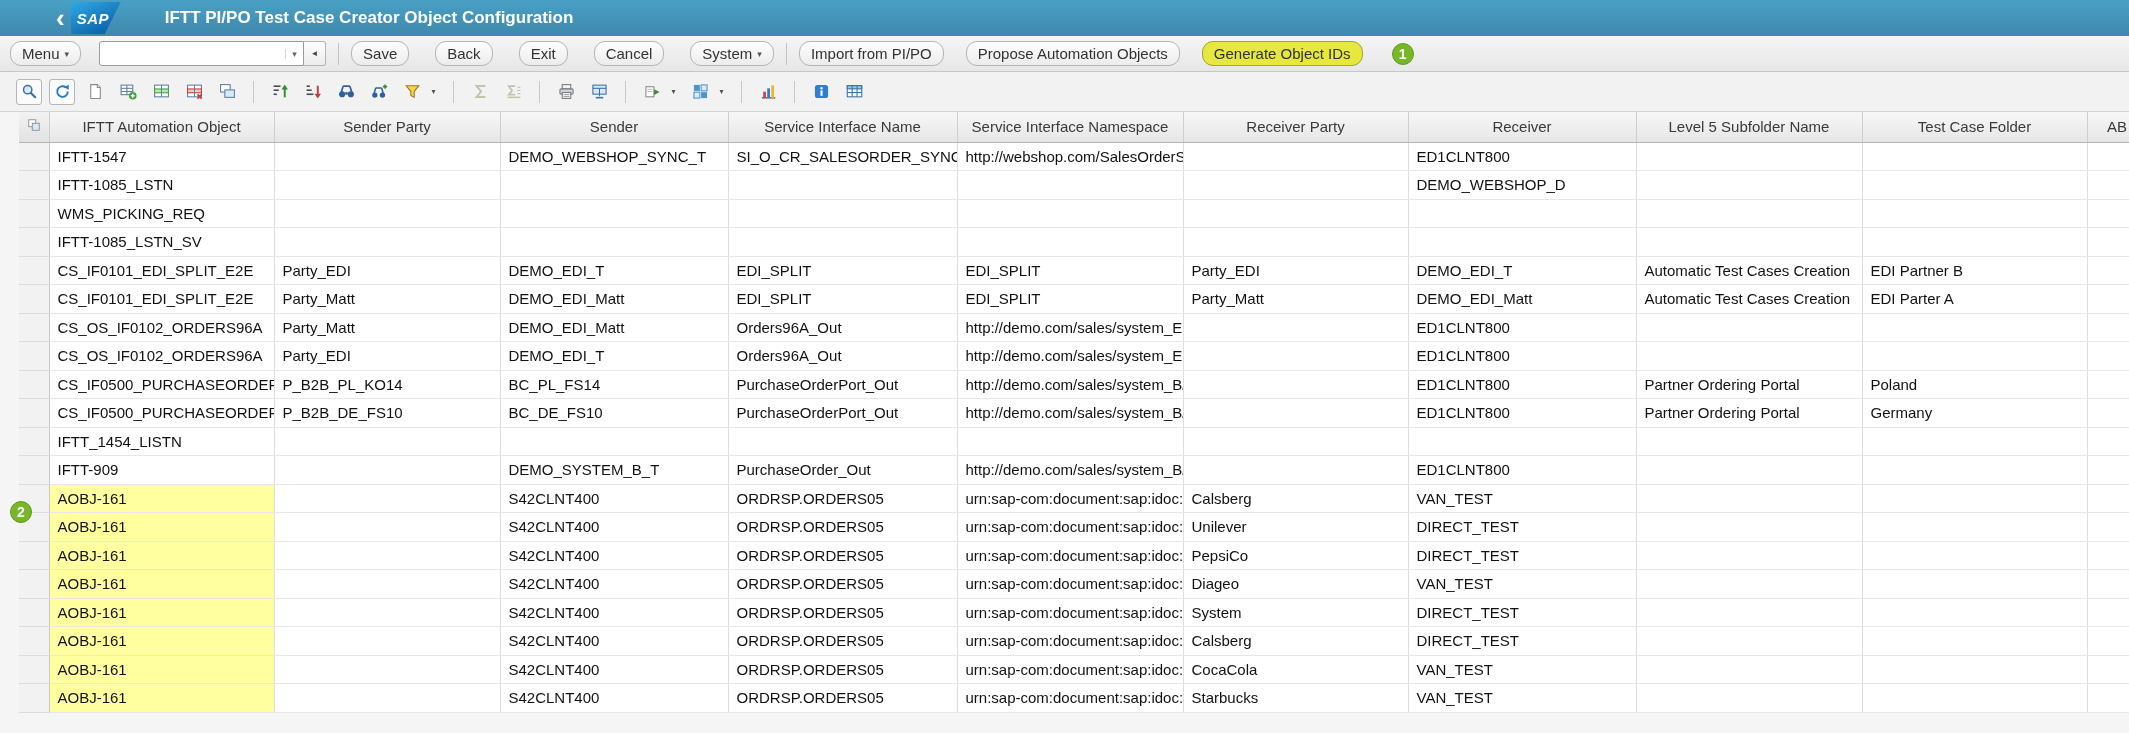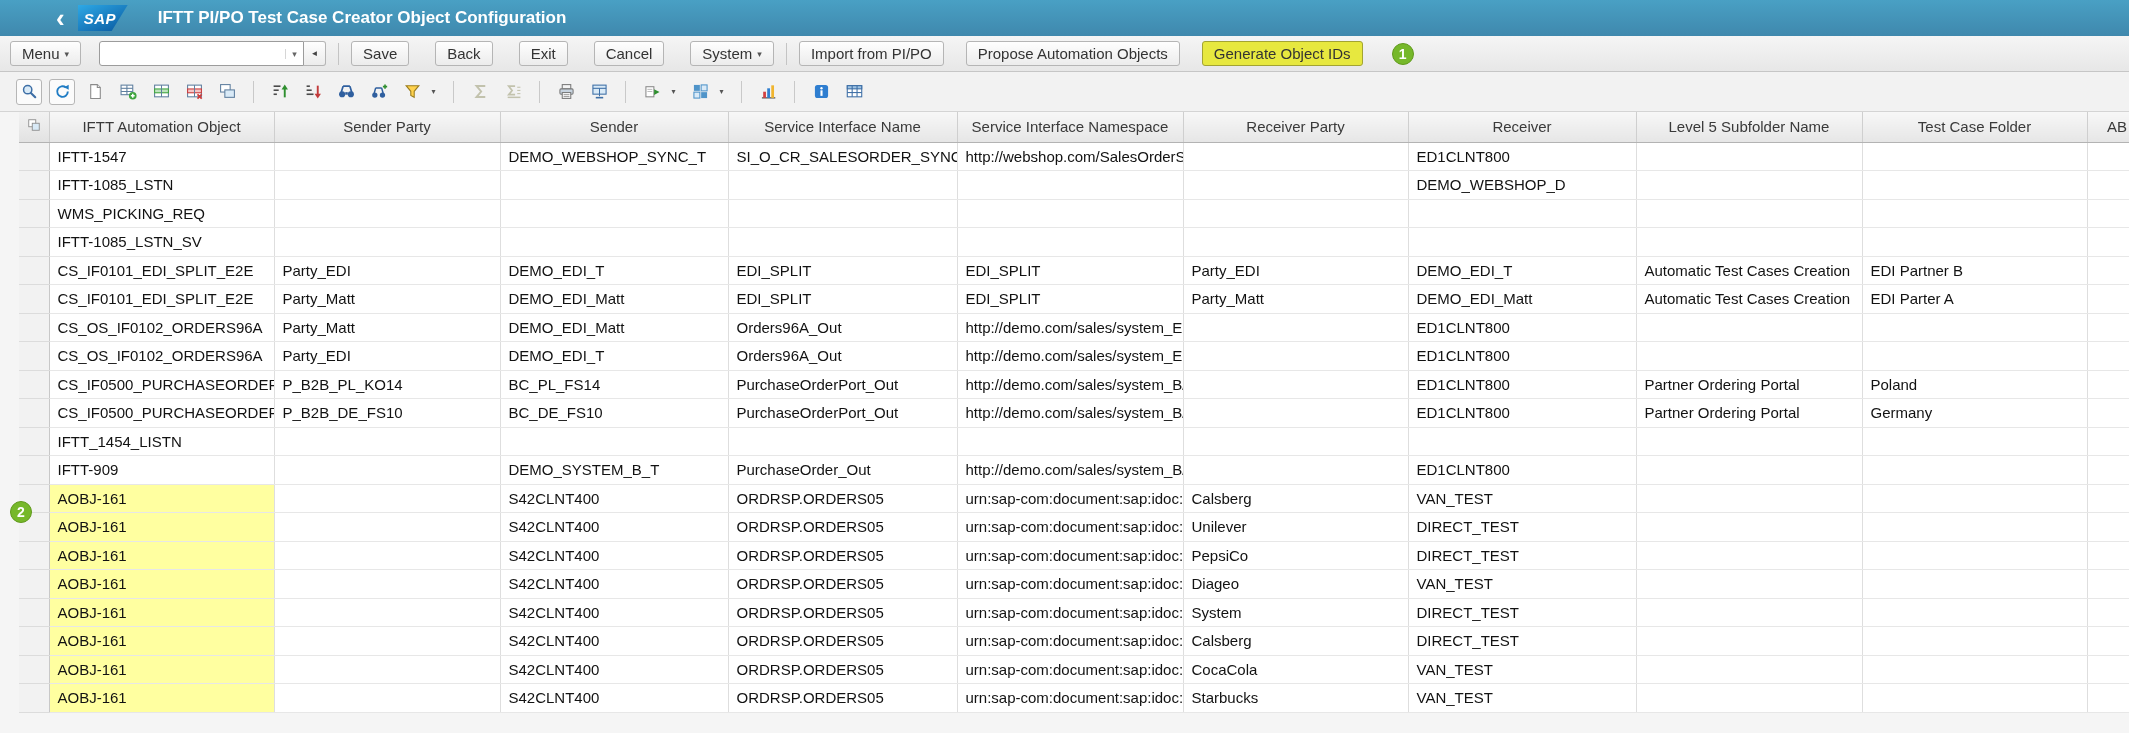--- a/index.html
+++ b/index.html
@@ -4,30 +4,30 @@
 <style>
   *{margin:0;padding:0;box-sizing:border-box}
   html,body{width:2129px;height:733px;overflow:hidden;background:#f5f5f5;
     font-family:"Liberation Sans","DejaVu Sans",sans-serif}
   .screen{width:2129px;height:733px;display:flex;flex-direction:column;overflow:hidden}
 
   
   .titlebar{height:36px;flex:0 0 36px;background:linear-gradient(var(--titlebar-top,#49a0c4),var(--titlebar,#3f88ad));
     display:flex;align-items:center;color:#fff}
   .back{margin-left:56px;font-size:26px;line-height:1;cursor:pointer;font-weight:bold;color:#fff}
-  .logo{margin-left:13px;width:50px;height:26px;background:linear-gradient(155deg,#2ea9e6 0%,#0d63a9 85%);
+  .logo{margin-left:6px;width:50px;height:32px;background:linear-gradient(155deg,#2ea9e6 0%,#0d63a9 85%);
     clip-path:polygon(0 0,100% 0,68% 100%,0 100%);display:flex;align-items:center;padding-left:6px;
     color:#fff;font-weight:bold;font-style:italic;font-size:15px;letter-spacing:.5px}
-  .title{margin-left:30px;font-size:17px;font-weight:bold;white-space:nowrap}
+  .title{margin-left:44px;font-size:17px;font-weight:bold;white-space:nowrap}
 
   
   .menubar{height:36px;flex:0 0 36px;background:linear-gradient(#f5f5f5,#e7e7e7);
     border-bottom:1px solid #c6c6c6;display:flex;align-items:center;padding:0 10px}
   .btn{height:25px;padding:0 11px;background:linear-gradient(#fefefe,#ececec);border:1px solid #b5b5b5;
-    border-radius:3px;font-size:15px;color:#333;display:inline-flex;align-items:center;gap:5px;
+    border-radius:11px;font-size:15px;color:#333;display:inline-flex;align-items:center;gap:5px;
     cursor:pointer;white-space:nowrap}
   .btn .caret{font-size:9px;color:#555}
   .btn.hl{background:var(--button-highlight,#e7e83f);border-color:#a3a432}
   .combo-wrap{display:flex;align-items:center;margin-left:18px}
   .combo{width:205px;height:25px;background:#fff;border:1px solid #9c9c9c;border-radius:3px 0 0 3px;
     display:flex;align-items:center}
   .combo input{flex:1;min-width:0;height:100%;border:none;outline:none;padding:0 6px;font-size:14px;
     font-family:inherit;background:transparent}
   .combo .caret{width:18px;text-align:center;color:#666;font-size:9px;border-left:1px solid #d6d6d6;cursor:pointer}
   .collapse-btn{width:22px;height:25px;border:1px solid #b5b5b5;border-left:none;border-radius:0 3px 3px 0;

